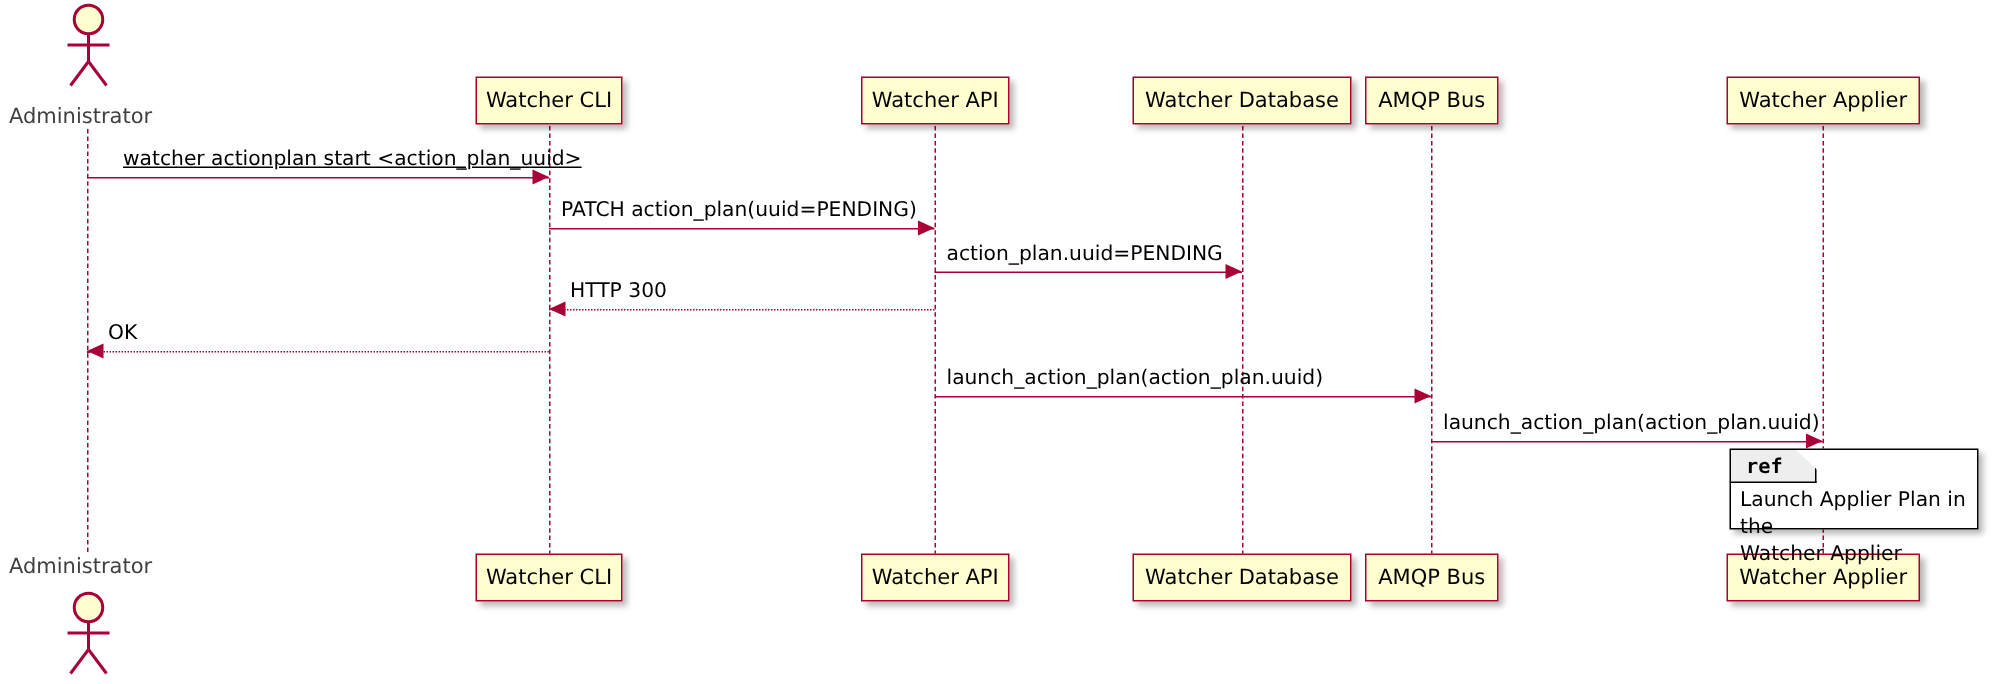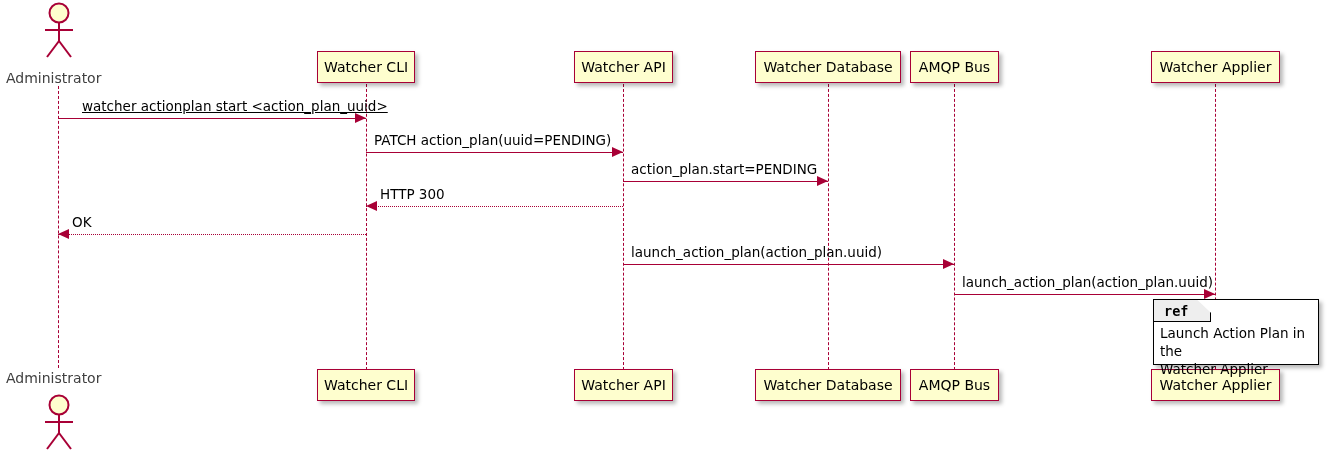--- a/index.html
+++ b/index.html
@@ -172,21 +172,21 @@
 
   <div class="msg" style="left:366px; top:152px; width:257px;">
     <div class="line" style="width:257px;"></div>
     <div class="arrow right" style="left:246px;"></div>
     <div class="mlabel" style="left:8px;">PATCH action_plan(uuid=PENDING)</div>
   </div>
 
   <div class="msg" style="left:623px; top:181px; width:205px;">
     <div class="line" style="width:205px;"></div>
     <div class="arrow right" style="left:194px;"></div>
-    <div class="mlabel" style="left:8px;">action_plan.start=PENDING</div>
+    <div class="mlabel" style="left:8px;">action_plan.uuid=PENDING</div>
   </div>
 
   <div class="msg dotted" style="left:366px; top:206px; width:257px;">
     <div class="line" style="width:257px;"></div>
     <div class="arrow left" style="left:0px;"></div>
     <div class="mlabel" style="left:14px;">HTTP 300</div>
   </div>
 
   <div class="msg dotted" style="left:58px; top:234px; width:308px;">
     <div class="line" style="width:308px;"></div>
@@ -199,21 +199,21 @@
     <div class="arrow right" style="left:320px;"></div>
     <div class="mlabel" style="left:8px;">launch_action_plan(action_plan.uuid)</div>
   </div>
 
   <div class="msg" style="left:954px; top:294px; width:261px;">
     <div class="line" style="width:261px;"></div>
     <div class="arrow right" style="left:250px;"></div>
     <div class="mlabel" style="left:8px;">launch_action_plan(action_plan.uuid)</div>
   </div>
 
-  <div class="refbox" style="left:1153px; top:299px; width:166px; height:66px;">
+  <div class="refbox" style="left:1153px; top:299px; width:166px; height:54px;">
     <div class="reftab">ref</div>
     <div class="refbody">
-      <div>Launch Action Plan in the</div>
+      <div>Launch Applier Plan in the</div>
       <div>Watcher Applier</div>
     </div>
   </div>
 
 </div>
 
 </body></html>

